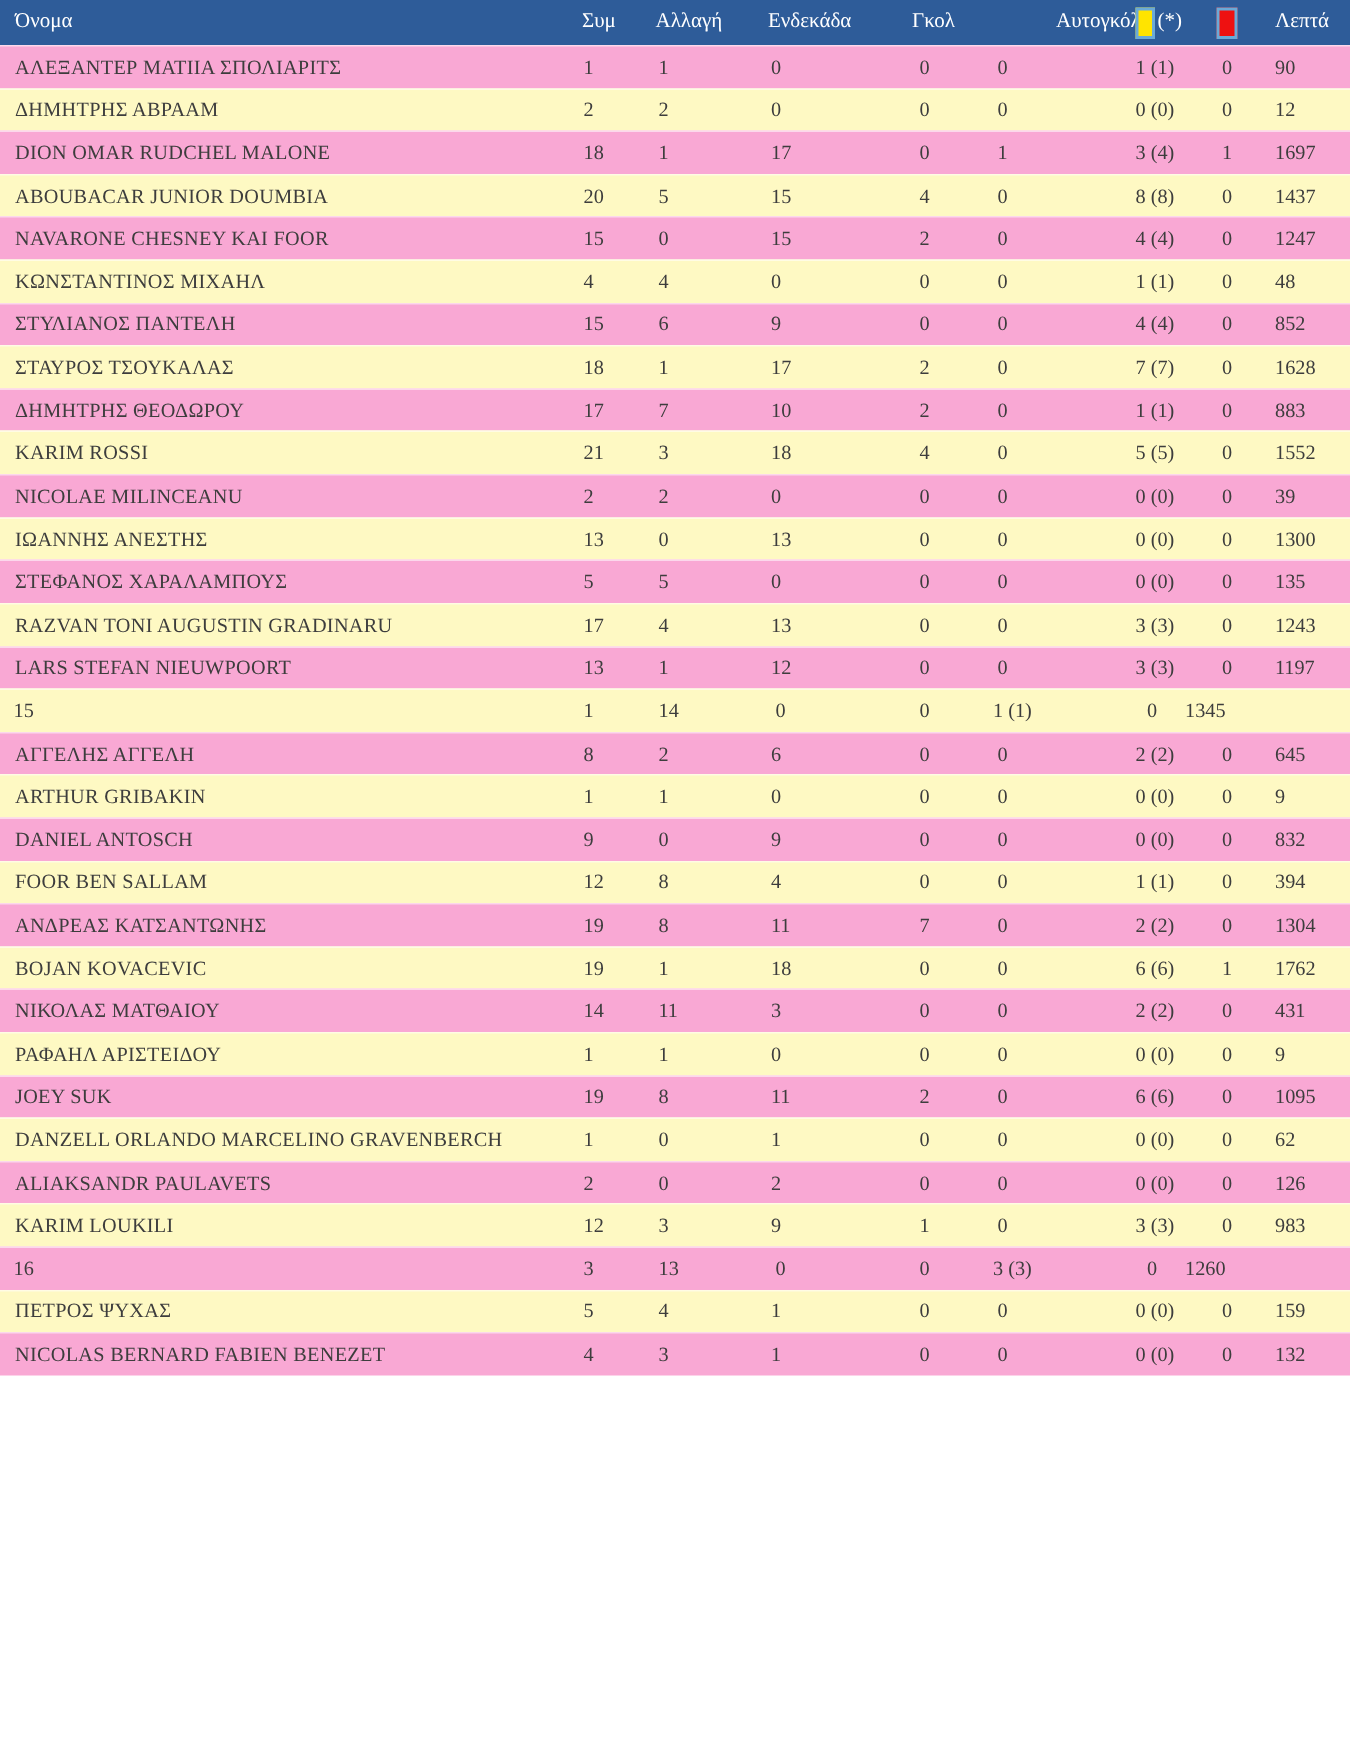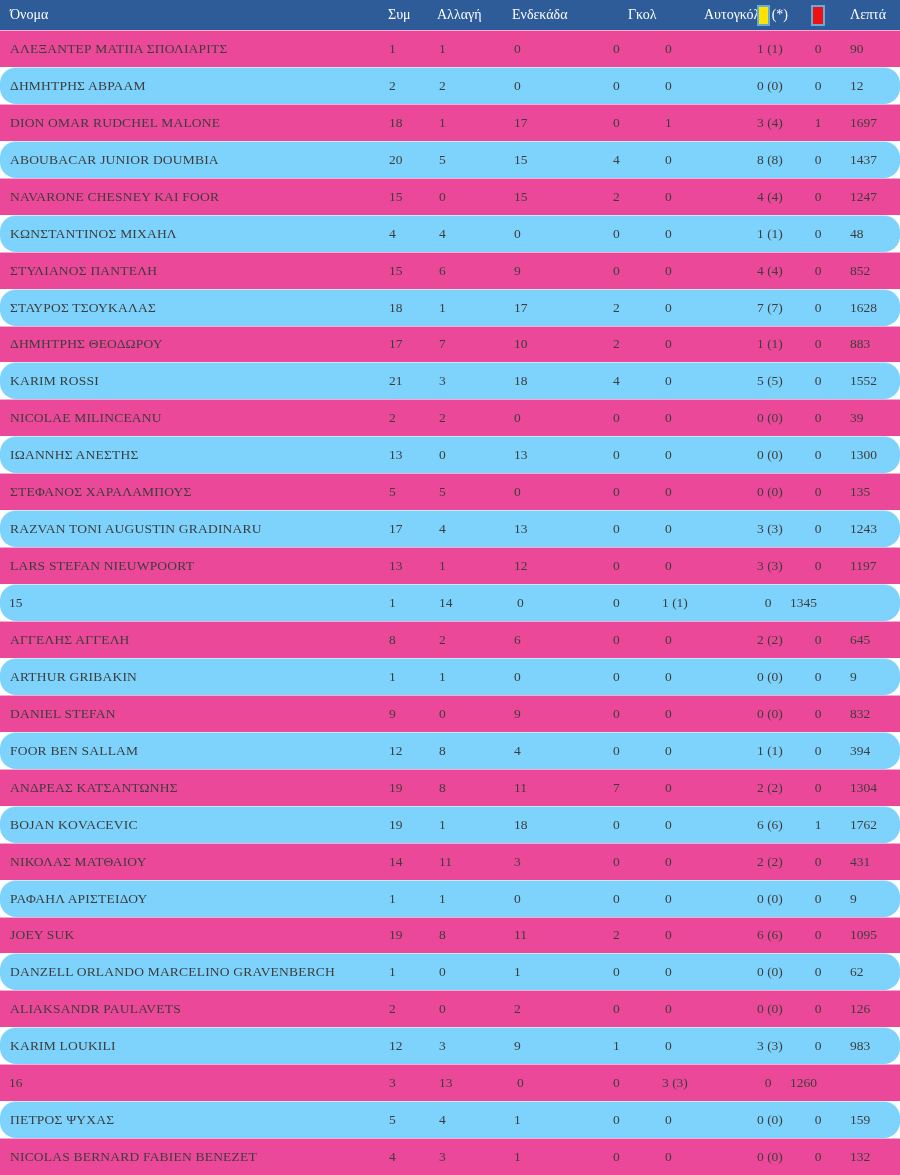--- a/index.html
+++ b/index.html
@@ -5,40 +5,40 @@
   html, body { margin: 0; padding: 0; }
   body {
     width: 900px;
     height: 1175px;
     font-family: "Liberation Serif", serif;
     background: #ffffff;
     overflow: hidden;
   }
   .stats-table {
     width: 900px;
-    height: 1175px;
+    height: 917px;
     display: flex;
     flex-direction: column;
   }
   .header-row {
     height: 30px;
     flex: 0 0 30px;
     background: #2e5c99;
     color: #ffffff;
     display: grid;
     grid-template-columns: 380px 50px 75px 96px 52px 95px 40px 60px 52px;
     align-items: center;
     font-size: 14px;
   }
   .header-cell { display: flex; align-items: center; white-space: nowrap; }
   .hc-name     { padding-left: 10px; }
   .hc-sym      { padding-left: 8px; }
   .hc-allagi   { padding-left: 7px; }
   .hc-endekada { padding-left: 7px; }
-  .hc-gkol     { padding-left: 7px; margin-left: 20px; }
+  .hc-gkol     { padding-left: 7px; }
   .hc-autogkol { padding-left: 7px; margin-left: 44px; }
   .hc-yellow   { padding-left: 9px; }
   .hc-red      { justify-content: center; }
   .hc-lepta    { padding-left: 2px; }
   .card-icon {
     display: inline-block;
     width: 10px;
     height: 17px;
     border: 2px solid #6aaad8;
     box-sizing: content-box;
@@ -53,22 +53,22 @@
   .player-row {
     flex: 1 1 0;
     display: grid;
     grid-template-columns: 380px 50px 75px 96px 52px 95px 40px 60px 52px;
     align-items: center;
     font-size: 13.5px;
     color: #3d3d3d;
     border-top: 1px solid rgba(255,255,255,0.55);
     box-sizing: border-box;
   }
-  .player-row.gray { background: #ec4899; }
-  .player-row.pink { background: #7dd3fc; border-radius: 16px; }
+  .player-row.gray { background: #f9a8d4; }
+  .player-row.pink { background: #fef9c3; }
   .cell { white-space: nowrap; overflow: hidden; }
   .c-name     { padding-left: 10px; letter-spacing: 0.2px; }
   .c-sym      { padding-left: 9px; }
   .c-allagi   { padding-left: 9px; }
   .c-endekada { padding-left: 9px; }
   .c-gkol     { padding-left: 12px; }
   .c-autogkol { padding-left: 12px; }
   .c-yellow   { padding-left: 9px; }
   .c-red      { text-align: center; }
   .c-lepta    { padding-left: 2px; }
@@ -301,21 +301,21 @@
       <div class="cell c-sym">1</div>
       <div class="cell c-allagi">1</div>
       <div class="cell c-endekada">0</div>
       <div class="cell c-gkol">0</div>
       <div class="cell c-autogkol">0</div>
       <div class="cell c-yellow">0 (0)</div>
       <div class="cell c-red">0</div>
       <div class="cell c-lepta">9</div>
     </div>
       <div class="player-row gray">
-      <div class="cell c-name">DANIEL STEFAN</div>
+      <div class="cell c-name">DANIEL ANTOSCH</div>
       <div class="cell c-sym">9</div>
       <div class="cell c-allagi">0</div>
       <div class="cell c-endekada">9</div>
       <div class="cell c-gkol">0</div>
       <div class="cell c-autogkol">0</div>
       <div class="cell c-yellow">0 (0)</div>
       <div class="cell c-red">0</div>
       <div class="cell c-lepta">832</div>
     </div>
       <div class="player-row pink">

